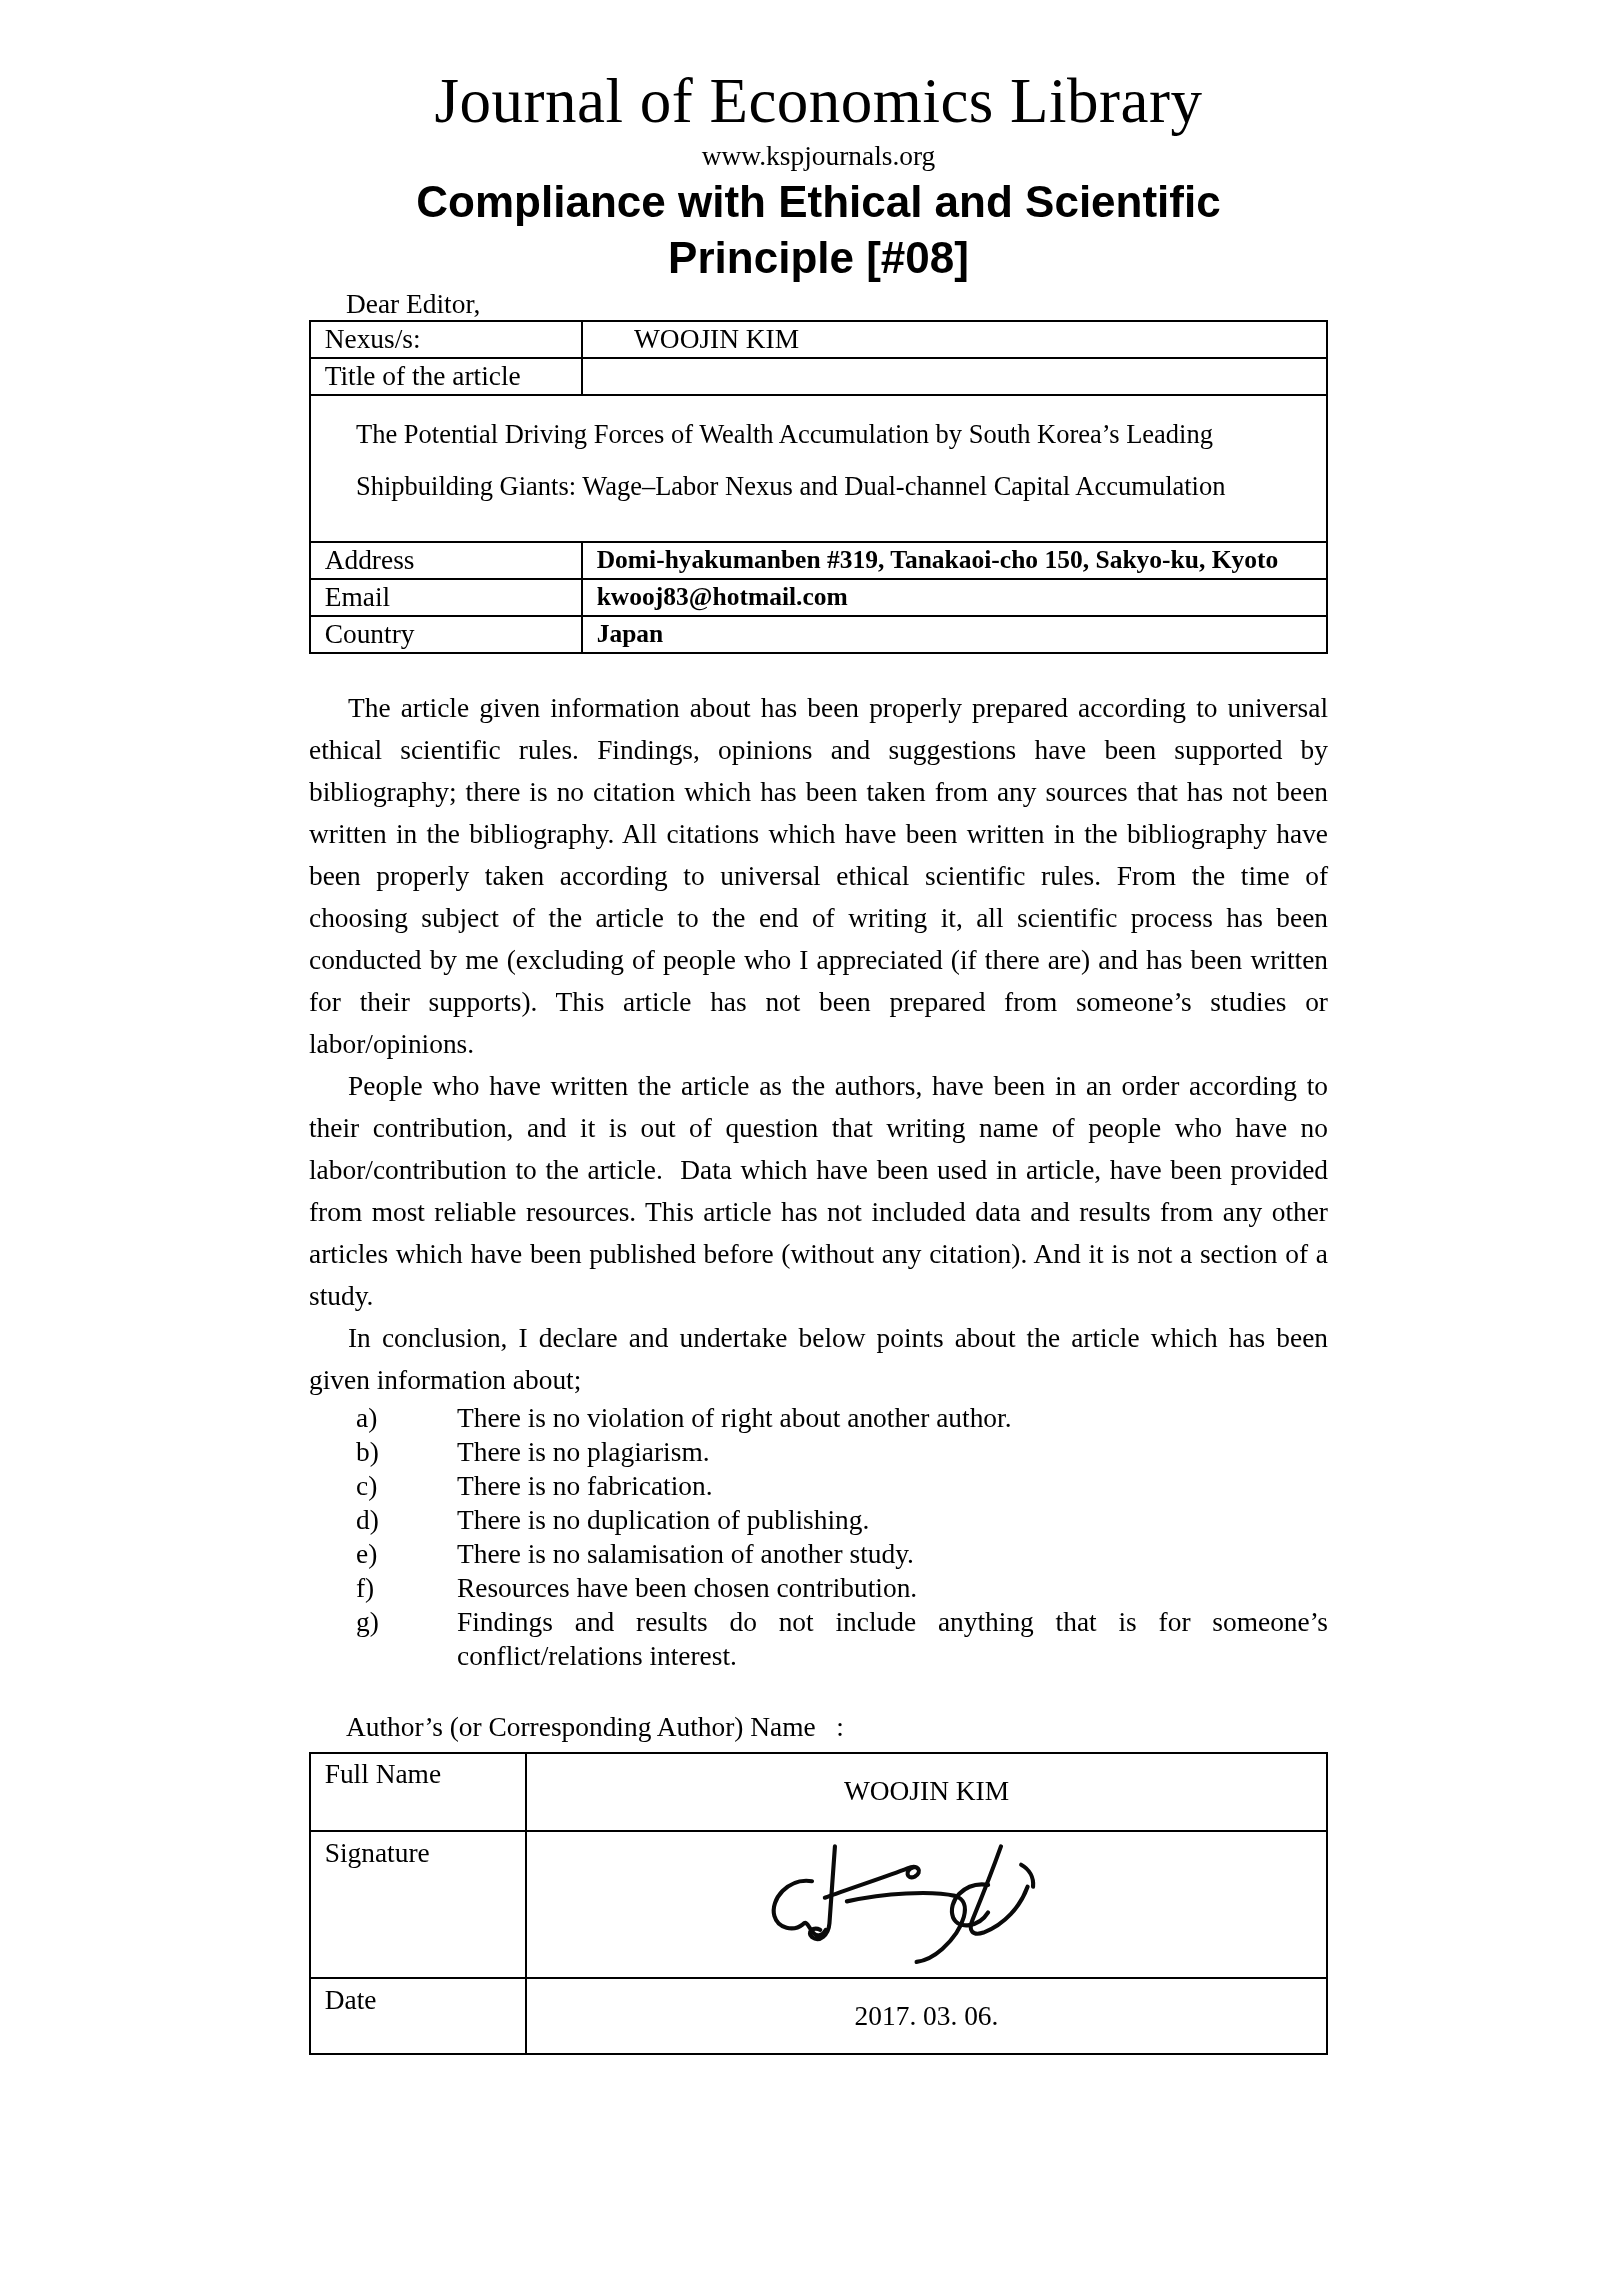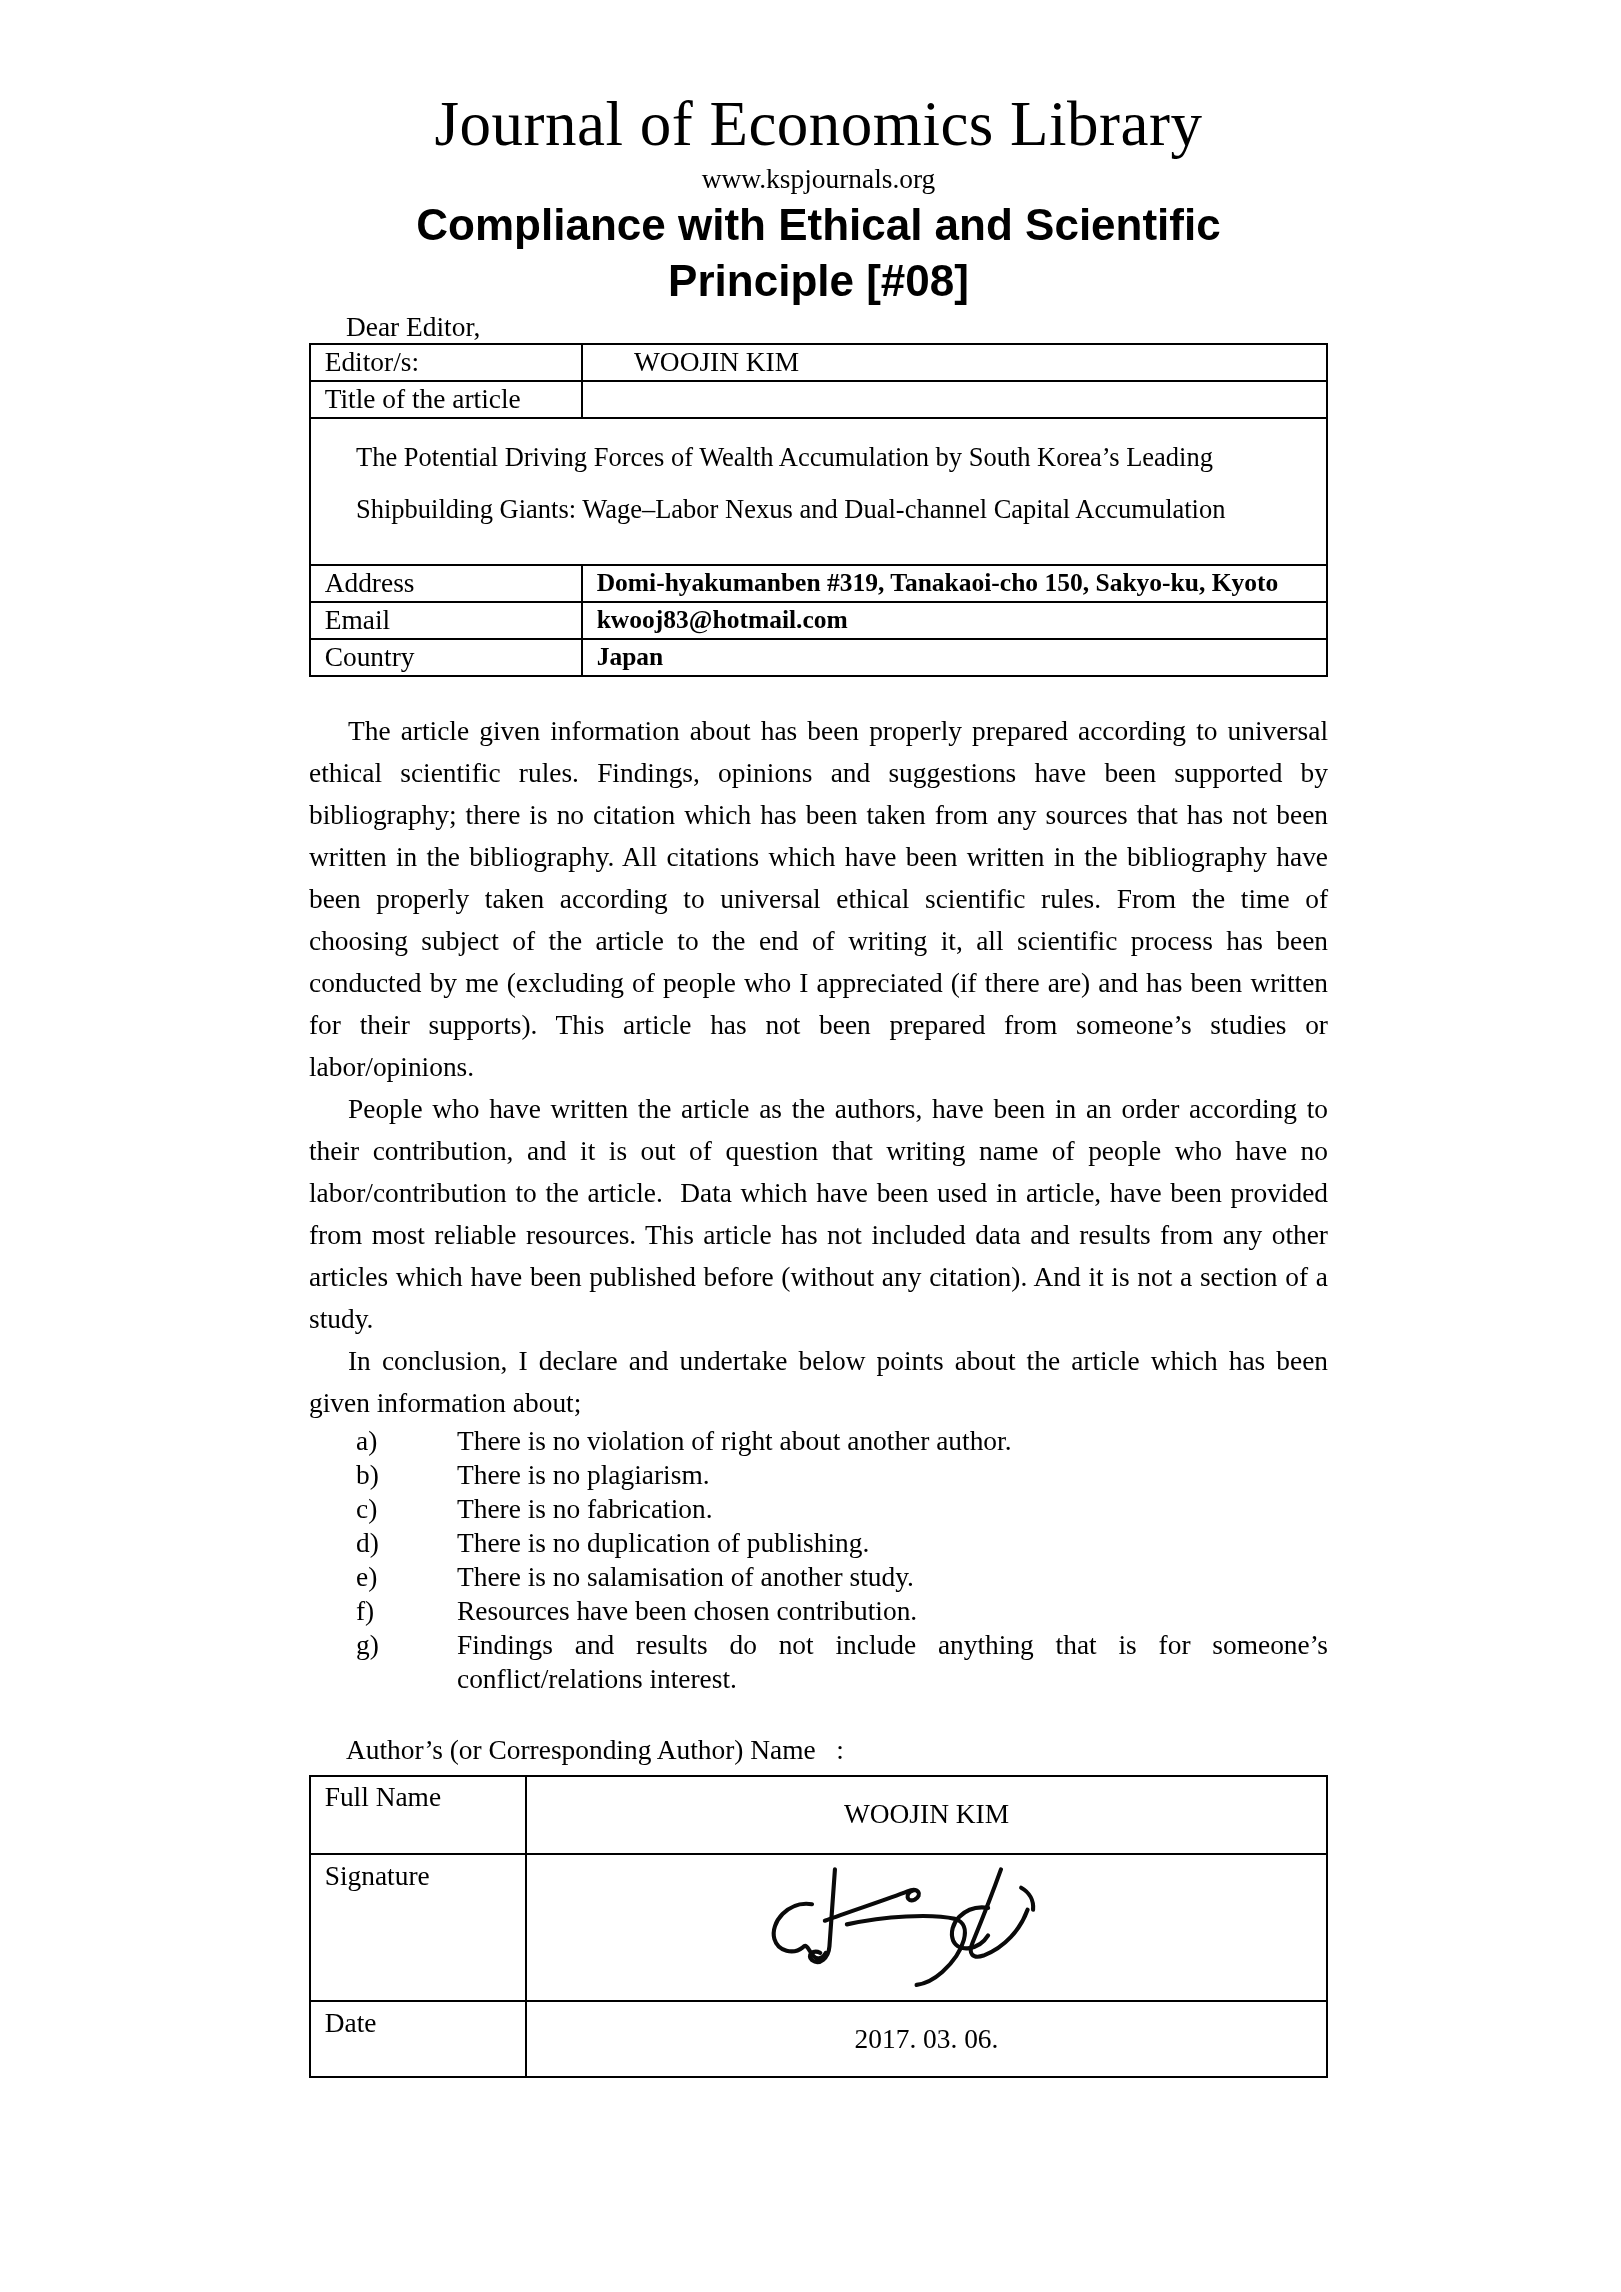--- a/index.html
+++ b/index.html
@@ -5,21 +5,21 @@
   html,body { margin:0; padding:0; background:#e8e8e8; }
   .page {
     position:relative;
     width:1621px; height:2293px;
     margin:0 auto;
     background:#ffffff;
     color:#000;
     font-family:"Liberation Serif", serif;
     overflow:hidden;
   }
-  .content { margin-left:309px; width:1019px; padding-top:89px; }
+  .content { margin-left:309px; width:1019px; padding-top:66px; }
 
   .journal-title {
     font-size:63px; line-height:71px; text-align:center;
     letter-spacing:0.5px; white-space:nowrap;
   }
   .website { font-size:27.4px; line-height:31px; margin-top:3.9px; text-align:center; }
   .form-title {
     font-family:"Liberation Sans", sans-serif; font-weight:700;
     font-size:44px; line-height:56px; text-align:center; margin-top:2px;
   }
@@ -71,21 +71,21 @@
     </div>
     <div class="salutation">Dear Editor,</div>
 
     <table class="info-table">
       <colgroup>
           <col style="width:272px">
           <col>
         </colgroup>
       <tbody>
           <tr class="row-small">
-        <td>Editor/s:</td>
+        <td>Nexus/s:</td>
         <td class="author-value">WOOJIN KIM</td>
       </tr>
       <tr class="row-small">
         <td>Title of the article</td>
         <td></td>
       </tr>
       <tr>
         <td colspan="2" class="article-title-cell">
           <div class="article-title-line">The Potential Driving Forces of Wealth Accumulation by South Korea’s Leading</div>
           <div class="article-title-line">Shipbuilding Giants: Wage–Labor Nexus and Dual-channel Capital Accumulation</div>

